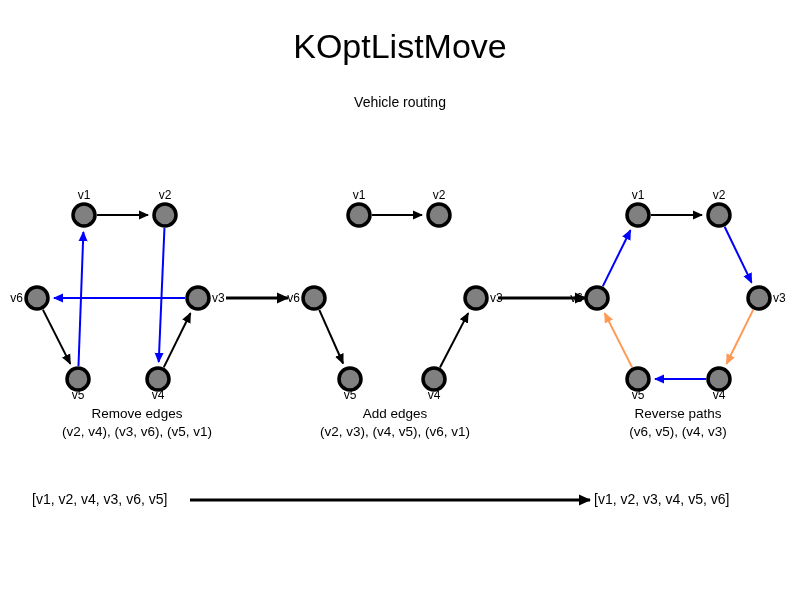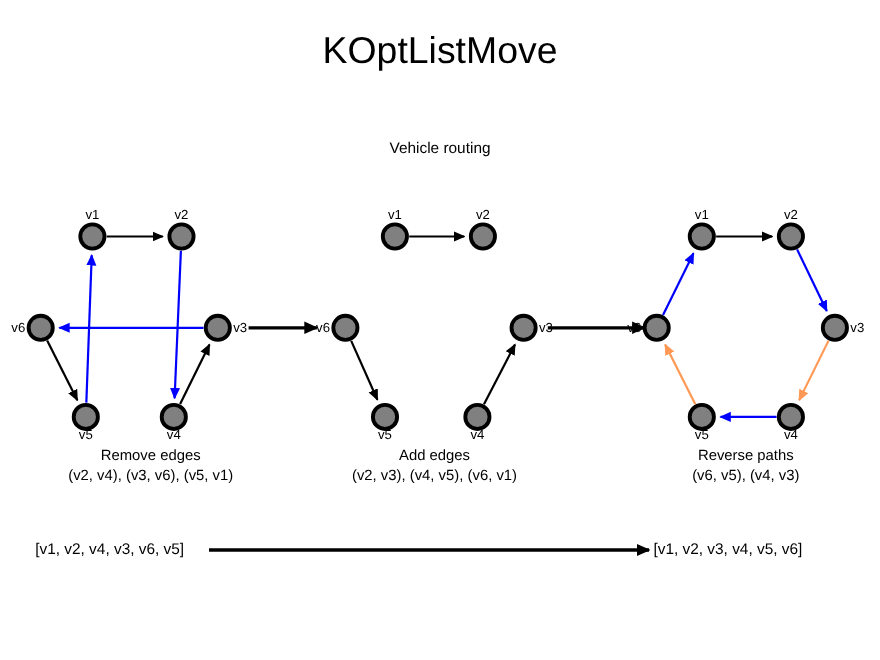--- a/index.html
+++ b/index.html
@@ -31,21 +31,21 @@
     position: absolute;
     top: 68px;
     left: 0;
     width: 800px;
     text-align: center;
     font-size: 12.5px;
     line-height: 16px;
   }
   #problem {
     position: absolute;
-    top: 125px;
+    top: 93px;
     left: 0;
     width: 800px;
     text-align: center;
     font-size: 14px;
     line-height: 18px;
   }
   svg#graph {
     position: absolute;
     top: 0;
     left: 0;

